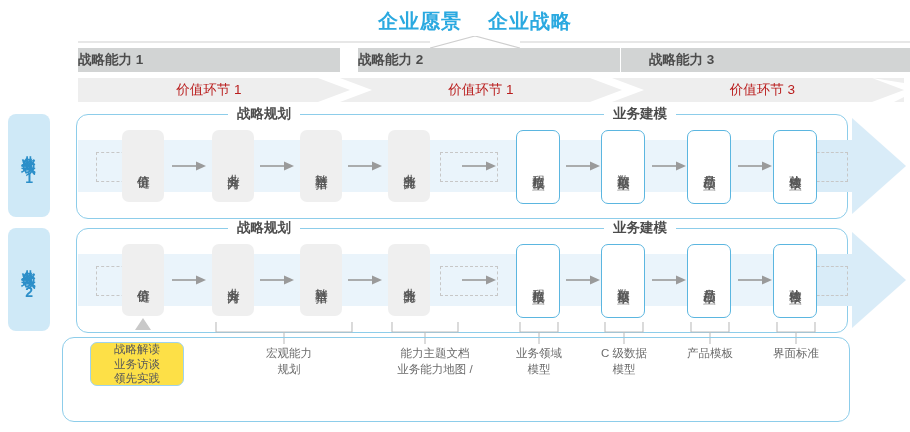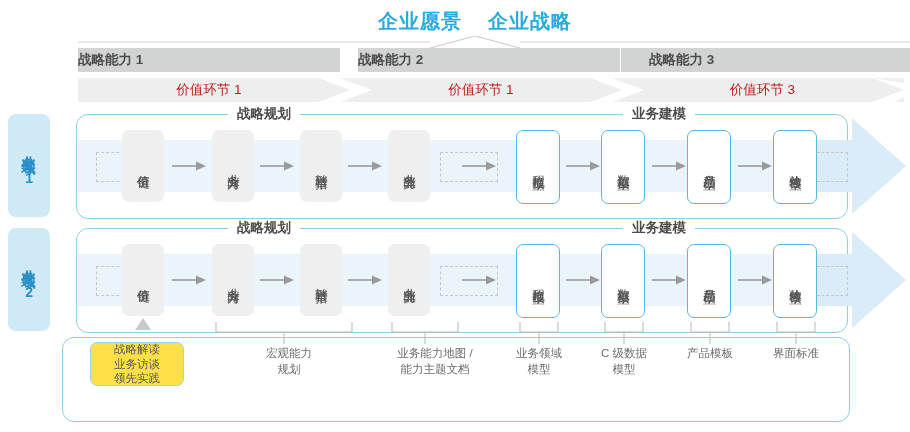--- a/index.html
+++ b/index.html
@@ -48,21 +48,21 @@
   .row-box{position:absolute;left:76px;width:770px;border:1.4px solid #8dcdea;
     border-radius:12px;background:#ffffff;}
   #row0{top:114px;height:103px;}
   #row1{top:228px;height:103px;}
 
   
   .sec-head{position:absolute;height:16px;display:flex;align-items:center;
     background:#ffffff;padding:0 9px;font-size:13.5px;font-weight:bold;color:#4c4c4c;
     white-space:nowrap;}
   .sec-0{left:228px;}
-  .sec-1{left:623px;}
+  .sec-1{left:604px;}
 
   
   .stripe{position:absolute;left:78px;height:52px;background:#eaf4fb;}
   .stripe-arrow{position:absolute;height:96px;}
 
   
   .dashbox{position:absolute;height:28px;border:1.4px dashed #c7c7c7;}
 
   
   .node{position:absolute;width:42px;height:72px;border-radius:7px;
@@ -299,22 +299,22 @@
     <div>战略解读</div>
     <div>业务访谈</div>
     <div>领先实践</div>
   </div>
 
   <div class="foot-label" style="left:234px;top:346px;width:110px;">
     <div>宏观能力</div>
     <div>规划</div>
   </div>
   <div class="foot-label" style="left:367px;top:346px;width:136px;">
+    <div>能力主题文档</div>
     <div>业务能力地图 /</div>
-    <div>能力主题文档</div>
   </div>
   <div class="foot-label" style="left:494px;top:346px;width:90px;">
     <div>业务领域</div>
     <div>模型</div>
   </div>
   <div class="foot-label" style="left:579px;top:346px;width:90px;">
     <div>C 级数据</div>
     <div>模型</div>
   </div>
   <div class="foot-label" style="left:665px;top:346px;width:90px;">

